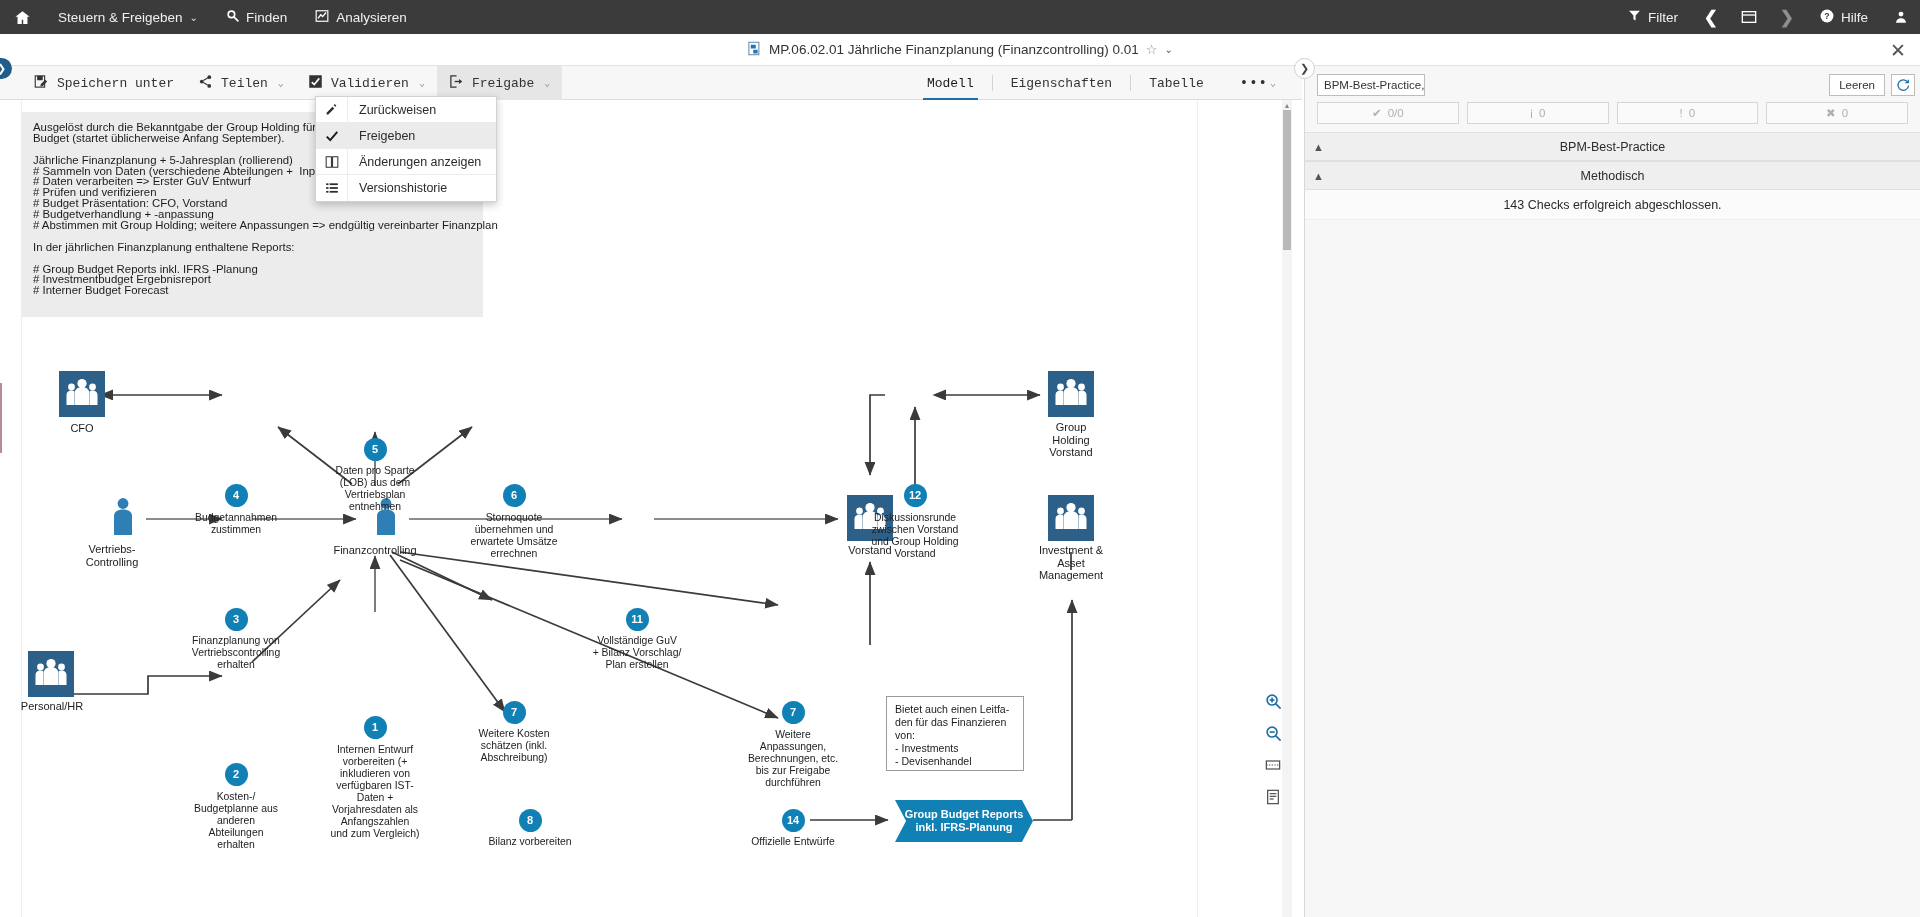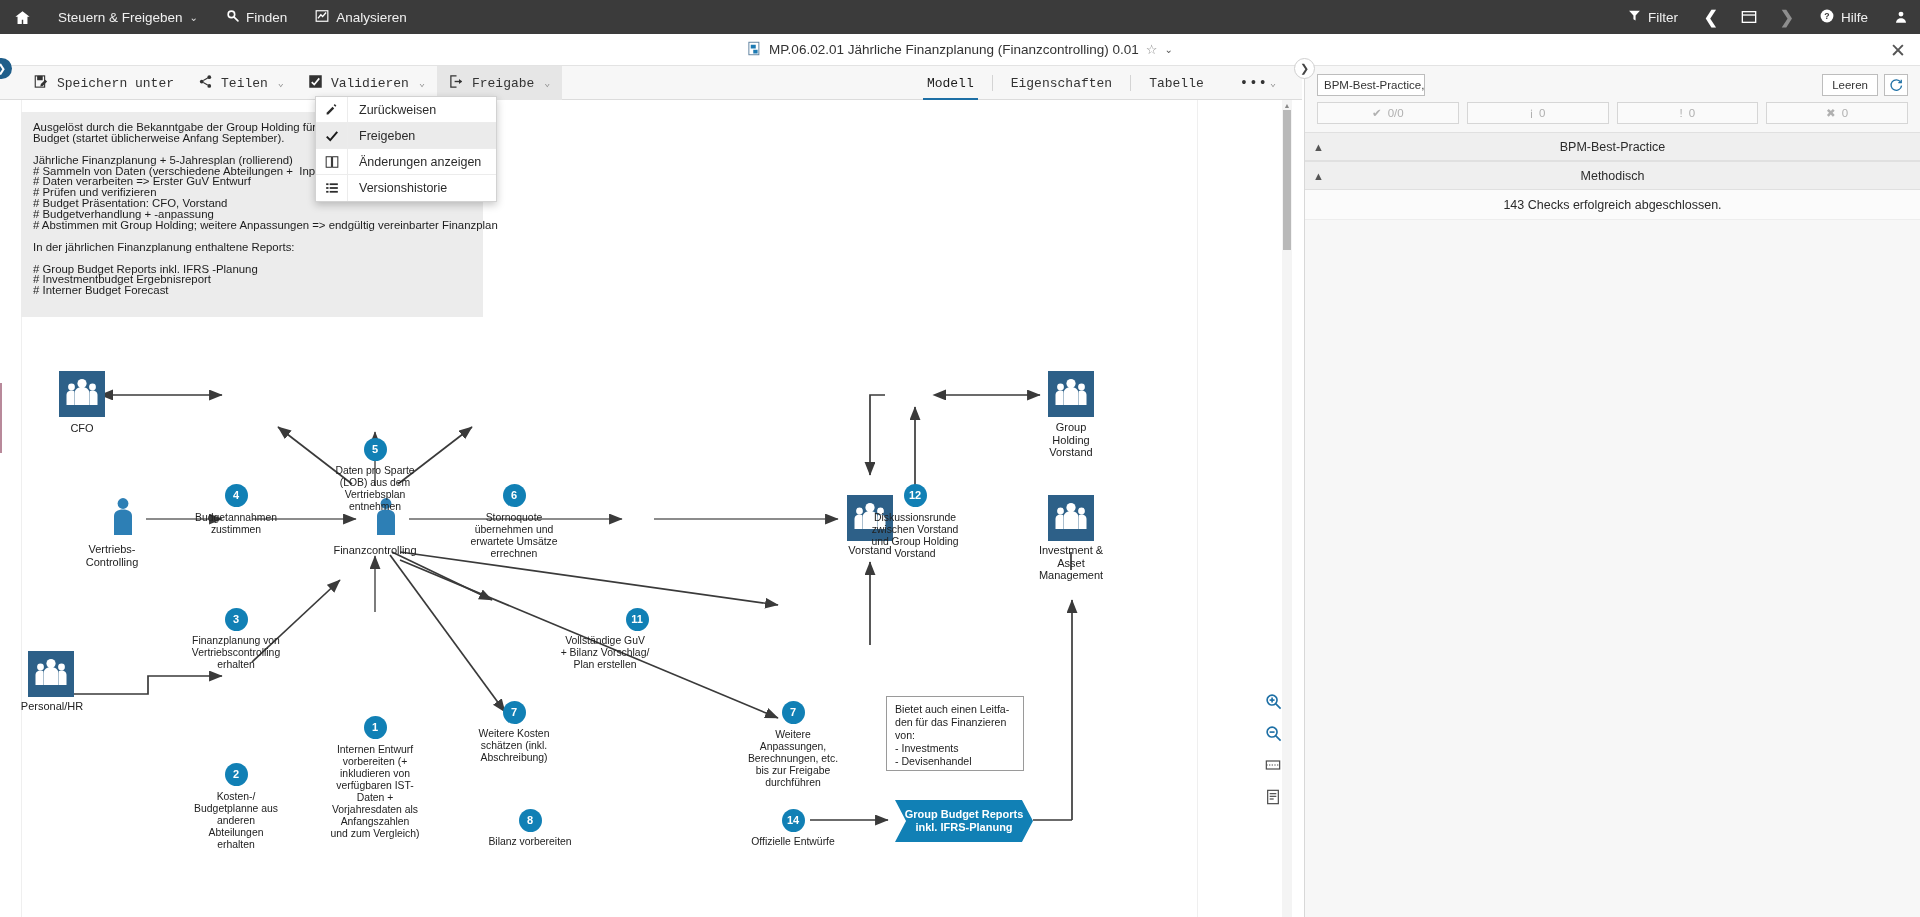--- a/index.html
+++ b/index.html
@@ -163,21 +163,21 @@
   }
   .cv-thumb { position: absolute; left: 1px; top: 10px; width: 8px; height: 140px; background: #b9b9b9; }
   .cv-arrowup { position: absolute; left: 0; top: 0; width: 10px; height: 10px;
      display:flex; align-items:center; justify-content:center; color:#888; font-size:7px;}
 
   
   .rpanel {
     position: absolute; right: 0; top: 66px; width: 616px; height: 851px;
     background: #f7f7f7; border-left: 1px solid #d8d8d8;
   }
-  .rp-head { display: flex; align-items: flex-start; padding: 8px 12px 6px 12px; gap: 20px; }
+  .rp-head { display: flex; align-items: flex-start; padding: 8px 5px 6px 12px; gap: 20px; }
   .rp-select {
     flex: 0 0 auto; width: 108px; height: 22px; background: #ffffff;
     border: 1px solid #bdbdbd; font-size: 11.5px; color: #333;
     display: flex; align-items: center; padding: 0 4px 0 6px; cursor: pointer;
     white-space: nowrap; overflow: hidden;
   }
   .rp-select .cv { margin-left: auto; font-size: 9px; color: #333; }
   .rp-head-right { margin-left: auto; display: flex; align-items: center; gap: 6px; }
   .rp-btn {
     height: 22px; padding: 0 9px; background: #ffffff; border: 1px solid #bdbdbd;
@@ -582,21 +582,21 @@
 übernehmen und
 erwartete Umsätze
 errechnen</div>
         <div class="step-circle" style="left: 502.5px; top: 600.5px;">7</div>
         <div class="step-lbl" style="left: 462px; top: 628px; width: 104px;">Weitere Kosten
 schätzen (inkl.
 Abschreibung)</div>
         <div class="step-circle" style="left: 518.5px; top: 708.5px;">8</div>
         <div class="step-lbl" style="left: 474px; top: 736px; width: 112px;">Bilanz vorbereiten</div>
         <div class="step-circle" style="left: 625.5px; top: 507.5px;">11</div>
-        <div class="step-lbl" style="left: 548px; top: 535px; width: 114px;">Vollständige GuV
+        <div class="step-lbl" style="left: 580px; top: 535px; width: 114px;">Vollständige GuV
 + Bilanz Vorschlag/
 Plan erstellen</div>
         <div class="step-circle" style="left: 903.5px; top: 383.5px;">12</div>
         <div class="step-lbl" style="left: 858px; top: 412px; width: 114px;">Diskussionsrunde
 zwischen Vorstand
 und Group Holding
 Vorstand</div>
         <div class="step-circle" style="left: 781.5px; top: 600.5px;">7</div>
         <div class="step-lbl" style="left: 738px; top: 629px; width: 110px;">Weitere
 Anpassungen,

